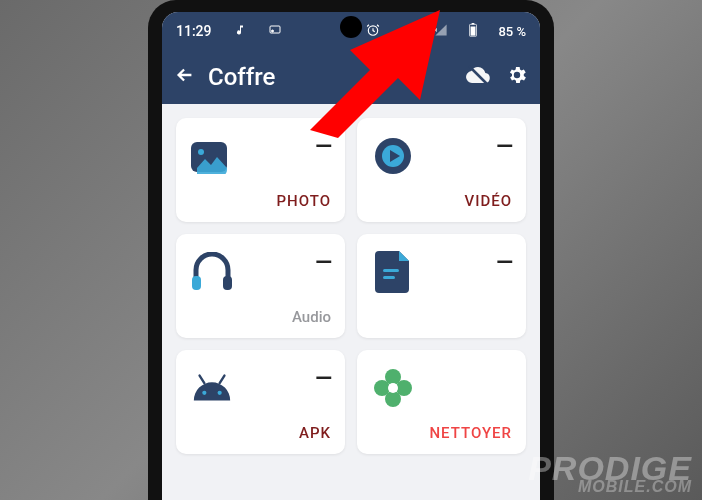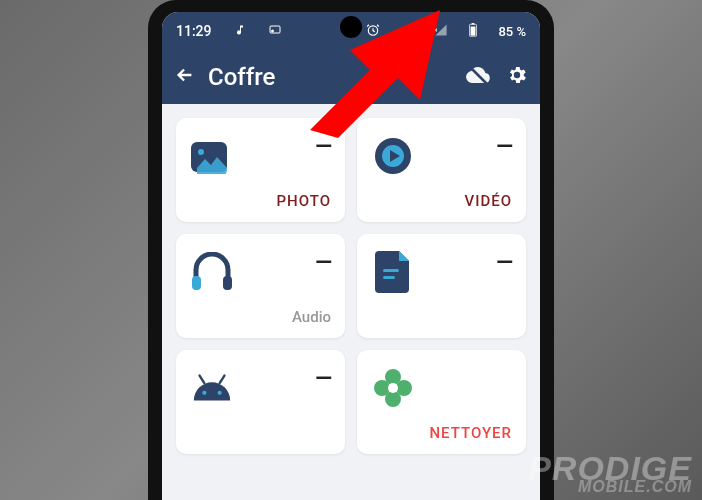--- a/index.html
+++ b/index.html
@@ -259,20 +259,21 @@
             <svg width="46" height="30" viewBox="0 0 46 30">
                 <path d="M4 28a19 19 0 0 1 38 0z" fill="#2d4367"></path>
                 <circle cx="15" cy="20" r="2.2" fill="#3ba9d8"></circle>
                 <circle cx="31" cy="20" r="2.2" fill="#3ba9d8"></circle>
                 <line x1="10" y1="2" x2="15" y2="10" stroke="#2d4367" stroke-width="2.5" stroke-linecap="round"></line>
                 <line x1="36" y1="2" x2="31" y2="10" stroke="#2d4367" stroke-width="2.5" stroke-linecap="round"></line>
               </svg>
           </div>
           <span class="card-count">—</span>
         </div>
+        <div class="card-label bold">APK</div>
       </div>
 
       <div class="card">
         <div class="card-top">
           <div class="card-icon">
             <svg width="40" height="40" viewBox="0 0 40 40">
                 <circle cx="20" cy="9" r="8" fill="#4fb06d"></circle>
                 <circle cx="31" cy="20" r="8" fill="#4fb06d"></circle>
                 <circle cx="20" cy="31" r="8" fill="#4fb06d"></circle>
                 <circle cx="9" cy="20" r="8" fill="#4fb06d"></circle>

